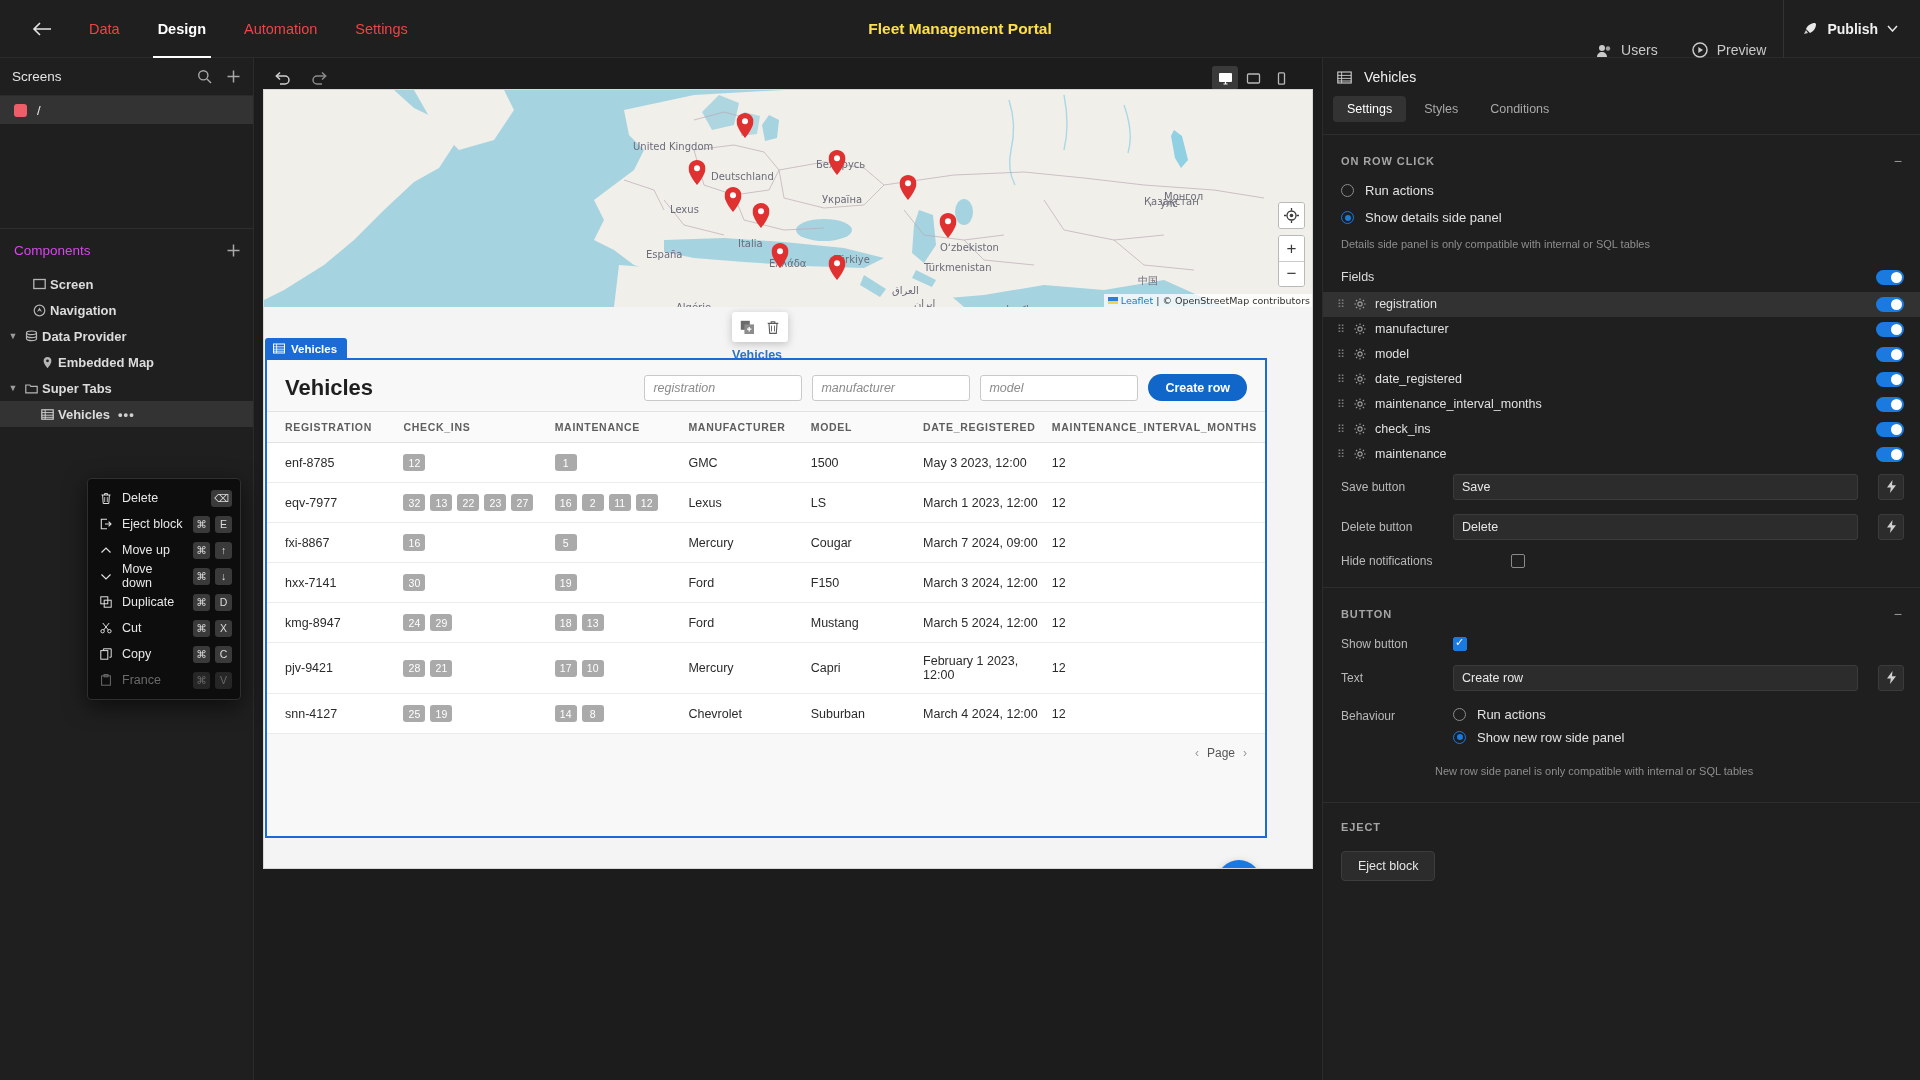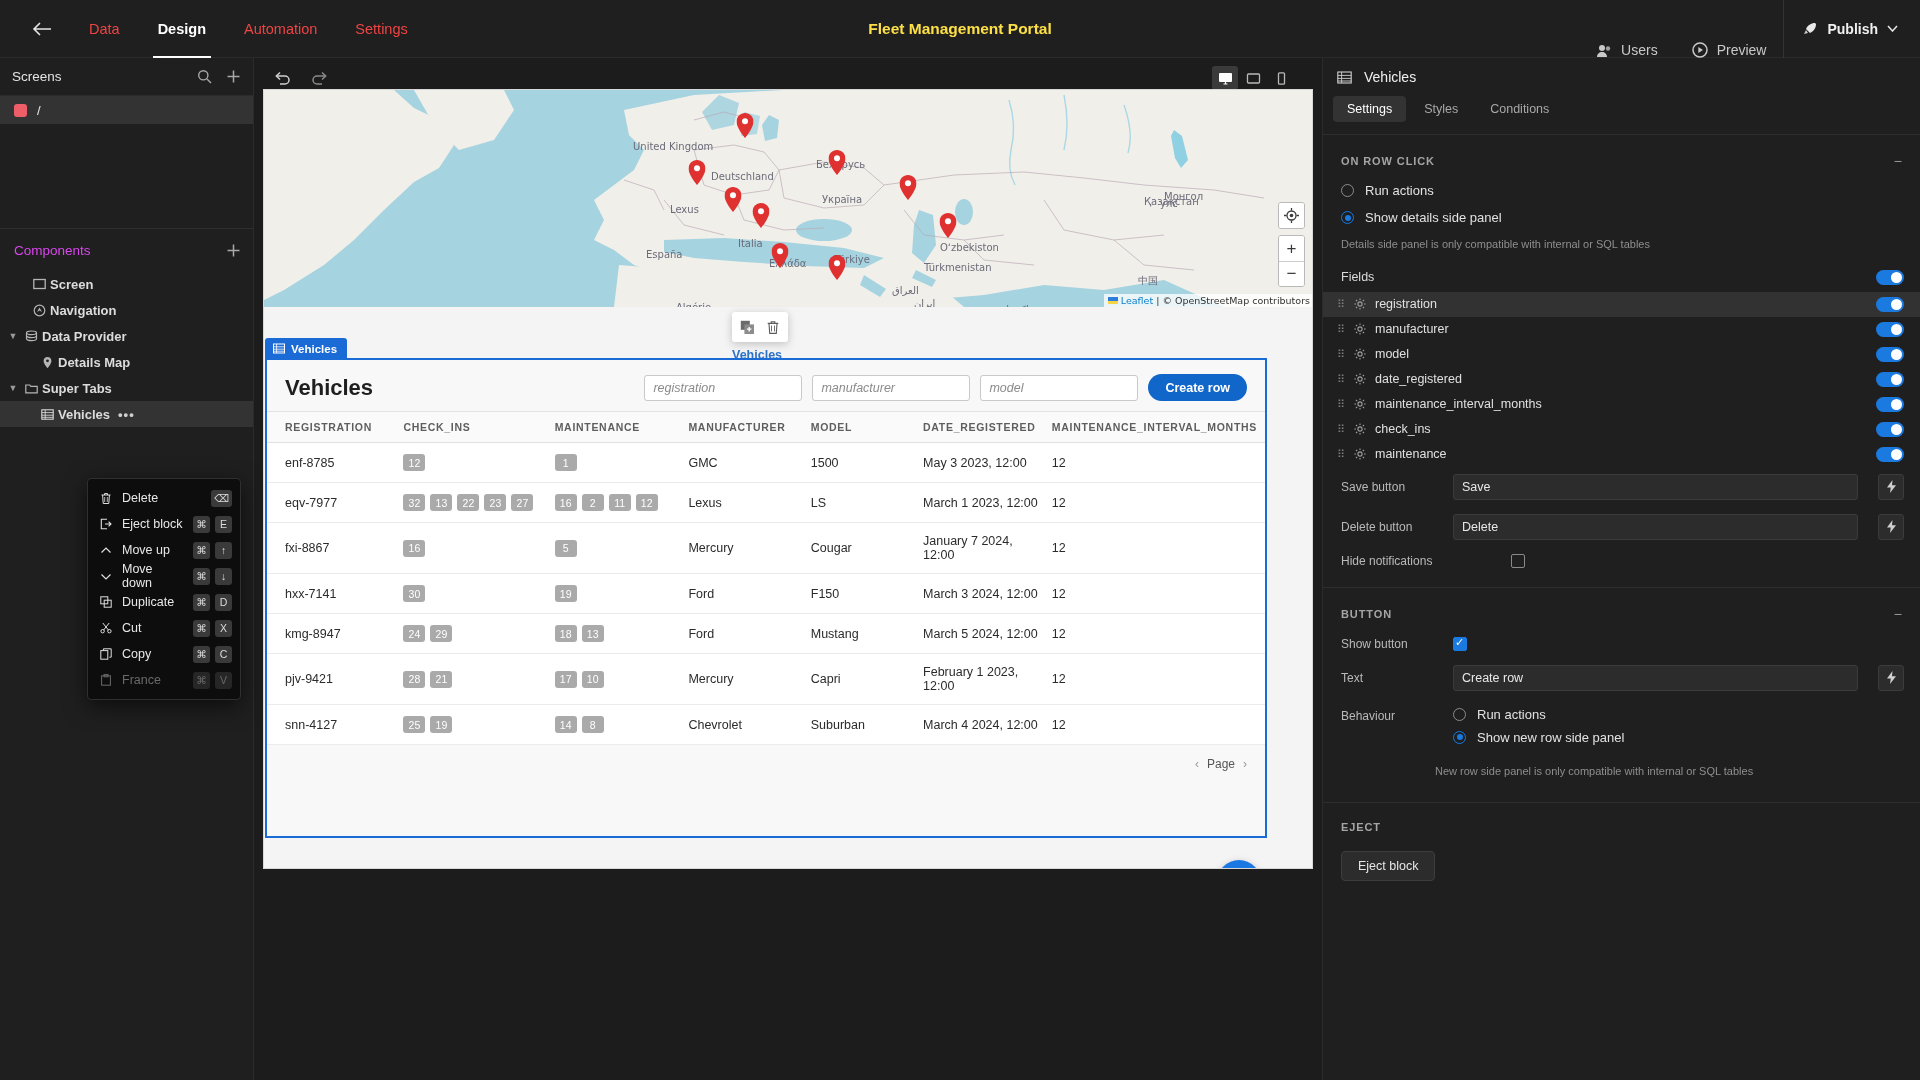--- a/index.html
+++ b/index.html
@@ -413,21 +413,21 @@
       </span>
       <span>Data Provider</span>
     </div>
     <div class="tree-item" style="padding-left:36px">
       <span class="ticon">
         <svg width="13" height="13" viewBox="0 0 13 13">
             <path d="M6.5 1 C4.3 1 2.6 2.7 2.6 4.9 C2.6 7.8 6.5 12 6.5 12 S10.4 7.8 10.4 4.9 C10.4 2.7 8.7 1 6.5 1 Z" fill="#b5b5b5"></path>
             <circle cx="6.5" cy="4.8" r="1.4" fill="#1f1f1f"></circle>
           </svg>
       </span>
-      <span>Details Map</span>
+      <span>Embedded Map</span>
     </div>
     <div class="tree-item" style="padding-left:6px">
       <span class="caret">▼</span>
       <span class="ticon">
         <svg width="13" height="13" viewBox="0 0 13 13">
             <path d="M0.8 3 h4 l1 1.3 h6.4 v6.5 h-11.4 z" fill="none" stroke="#b5b5b5" stroke-width="1.2"></path>
           </svg>
       </span>
       <span>Super Tabs</span>
     </div>
@@ -809,21 +809,21 @@
               <td>LS</td>
               <td>March 1 2023, 12:00</td>
               <td>12</td>
             </tr>
             <tr>
               <td>fxi-8867</td>
               <td><span class="chip">16</span></td>
               <td><span class="chip">5</span></td>
               <td>Mercury</td>
               <td>Cougar</td>
-              <td>January 7 2024, 12:00</td>
+              <td>March 7 2024, 09:00</td>
               <td>12</td>
             </tr>
             <tr>
               <td>hxx-7141</td>
               <td><span class="chip">30</span></td>
               <td><span class="chip">19</span></td>
               <td>Ford</td>
               <td>F150</td>
               <td>March 3 2024, 12:00</td>
               <td>12</td>

